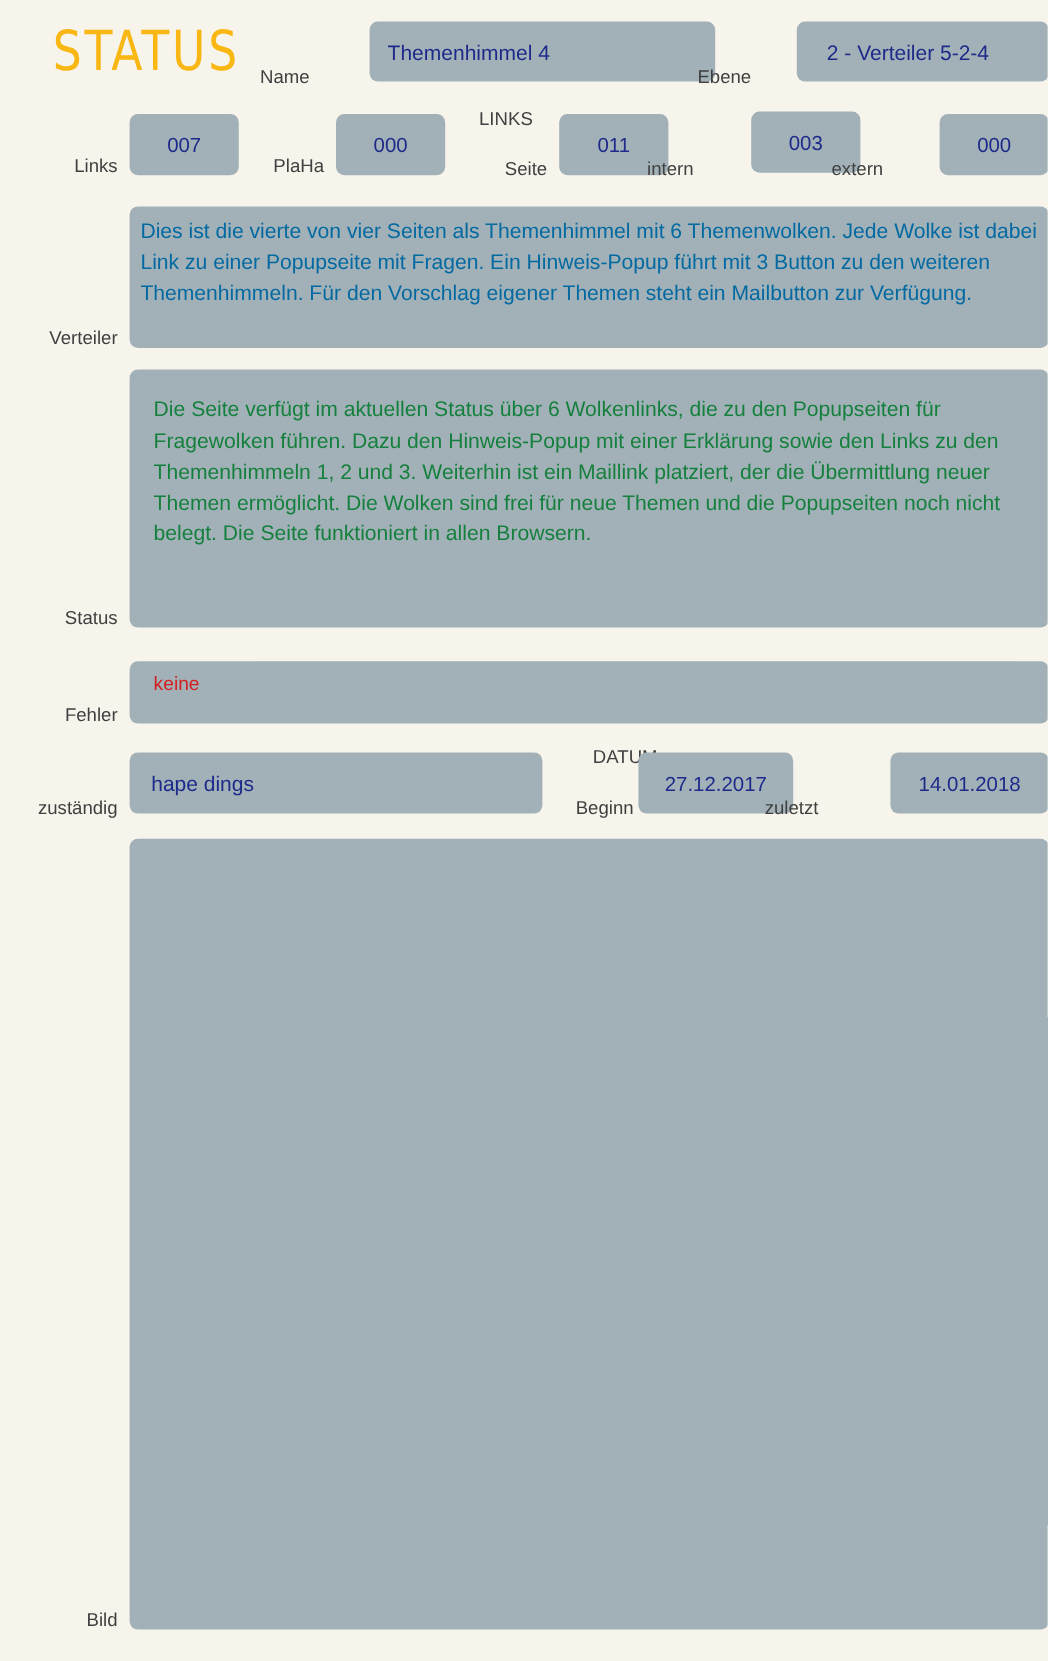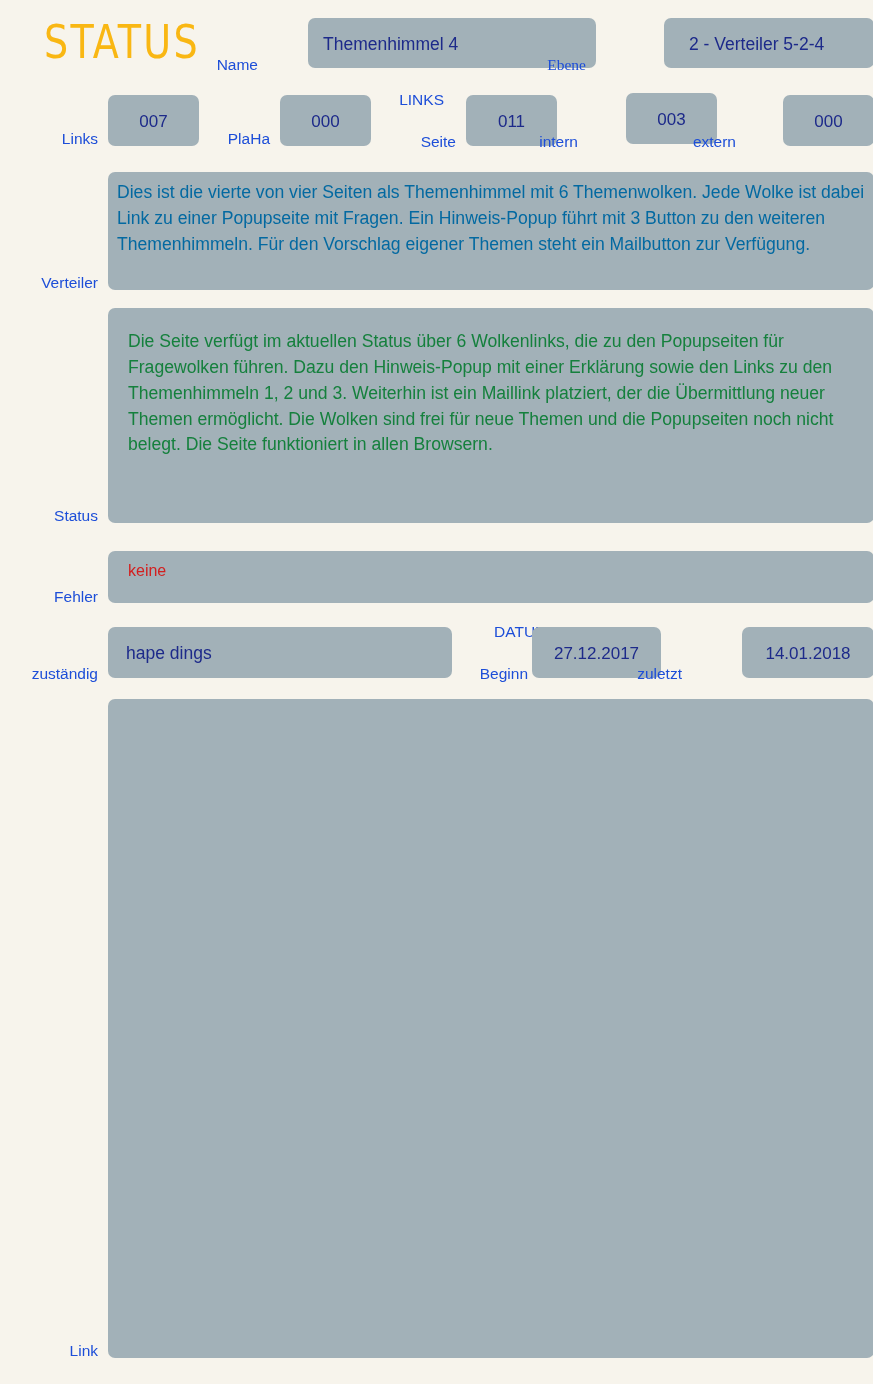--- a/index.html
+++ b/index.html
@@ -27,21 +27,21 @@
   .box {
     position: absolute;
     background: #a2b1b8;
     border-radius: 7px;
     box-sizing: border-box;
   }
 
   
   .label {
     position: absolute;
-    color: #1d4ed8;
+    color: #404040;
     font-size: 15.5px;
     line-height: 1;
     white-space: nowrap;
     text-align: right;
   }
 
   
   .title {
     position: absolute;
     left: 28px;
@@ -85,21 +85,21 @@
 <body>
 
 <div class="page">
 
   <div class="title">STATUS</div>
 
   <div class="label" style="left:168px; top:57px; width:74px;">Name</div>
   <div class="box" style="left:292px; top:18px; width:288px; height:50px;"></div>
   <div class="val" style="left:307px; top:36px;">Themenhimmel 4</div>
 
-  <div class="label" style="left:496px; top:57px; width:74px;font-family:Liberation Serif, serif;">Ebene</div>
+  <div class="label" style="left:536px; top:57px; width:74px;">Ebene</div>
   <div class="box" style="left:648px; top:18px; width:210px; height:50px;"></div>
   <div class="val" style="left:673px; top:36px;">2 - Verteiler 5-2-4</div>
 
   <div class="label" style="left:4px; top:131px; width:78px;">Links</div>
   <div class="box" style="left:92px; top:95px; width:91px; height:51px;"></div>
   <div class="val num" style="left:92px; top:113px; width:91px;">007</div>
 
   <div class="label" style="left:186px; top:131px; width:68px;">PlaHa</div>
   <div class="box" style="left:264px; top:95px; width:91px; height:51px;"></div>
   <div class="val num" style="left:264px; top:113px; width:91px;">000</div>
@@ -137,17 +137,17 @@
   <div class="label" style="left:460px; top:624px; width:72px;">DATUM</div>
 
   <div class="label" style="left:440px; top:666px; width:72px;">Beginn</div>
   <div class="box" style="left:516px; top:627px; width:129px; height:51px;"></div>
   <div class="val num" style="left:516px; top:645px; width:129px;">27.12.2017</div>
 
   <div class="label" style="left:600px; top:666px; width:66px;">zuletzt</div>
   <div class="box" style="left:726px; top:627px; width:132px; height:51px;"></div>
   <div class="val num" style="left:726px; top:645px; width:132px;">14.01.2018</div>
 
-  <div class="label" style="left:0px; top:1343px; width:82px;">Link</div>
+  <div class="label" style="left:0px; top:1343px; width:82px;">Bild</div>
   <div class="box" style="left:92px; top:699px; width:766px; height:659px;"></div>
   <div class="val" style="left:110px; top:715px;"></div>
 
 </div>
 
 </body></html>

